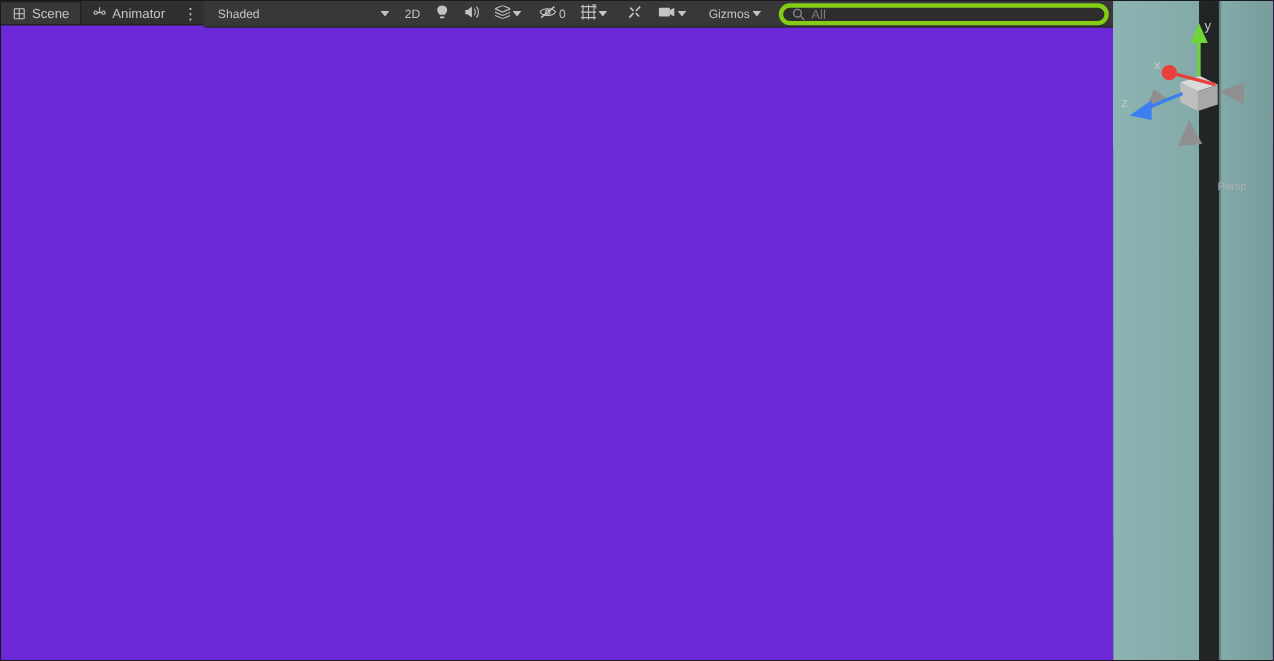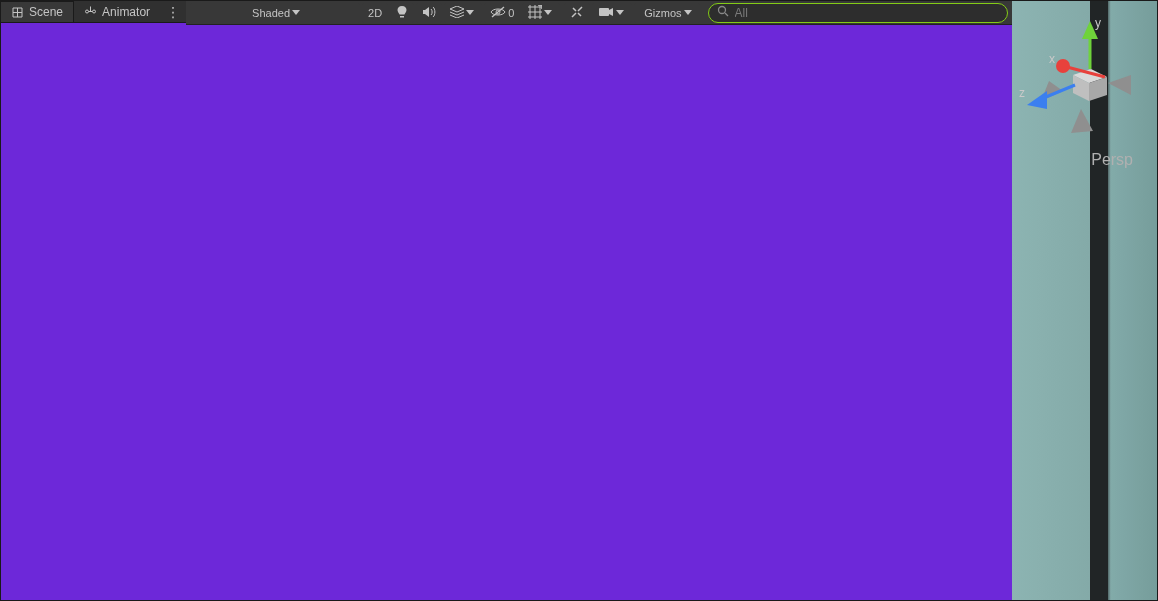--- a/index.html
+++ b/index.html
@@ -14,23 +14,23 @@
   .tab:not(.active) { background: #303030; }
   .tab .ico { display:inline-flex; }
   .tabbar .spacer { flex: 1; background: #303030; border-bottom: 0; }
   .kebab { width: 26px; display:flex; align-items:center; justify-content:center; background:#303030; color:#c4c4c4; cursor:pointer; font-size:14px; }
   
   
   .toolbar { height: 24px; background: #383838; display:flex; align-items:center; padding: 0 4px; gap: 2px; border-bottom: 1px solid #222; }
   .tb-btn { height: 20px; display:flex; align-items:center; padding: 0 6px; background:#383838; color:#c4c4c4; font-size:11px; border-radius:2px; cursor:pointer; }
   .dd { width:12px; display:flex; align-items:center; justify-content:center; }
   .dd svg { display:block; }
-  .shading { width: 170px; justify-content:center; padding-left:8px; padding-right:4px; }
+  .shading { width: 170px; justify-content:space-between; padding-left:8px; padding-right:4px; }
   .gizmos { padding: 0 6px 0 10px; gap:0; }
-  .search { flex:0 0 auto; height:20px; width:300px; background:#2d2d2d; border:1px solid #84cc16; border-radius:12px; display:flex; align-items:center; padding:0 8px; gap:6px; color:#888; font-size:12px; margin-left:6px; }
+  .search { flex:0 0 auto; height:20px; width:300px; background:#2d2d2d; border:4px solid #84cc16; border-radius:12px; display:flex; padding:0 8px; gap:6px; color:#888; font-size:12px; margin-left:6px; }
   .search input { flex:1; background:transparent; border:none; outline:none; color:#c4c4c4; font-size:12px; }
   .search input::placeholder { color:#7a7a7a; }
   .toolbar .flex { flex:1; }
   
   
   .viewport { flex:1; position:relative; overflow:hidden; background: linear-gradient(to bottom, #a7b3b8 0%, #b5bfc3 22%, #868279 22.2%, #6e6a60 100%); }
   
   
   .wall { position:absolute; left:0; top:0; width:260px; height:100%; background: linear-gradient(90deg, #86b3b1 0%, #7fa9a7 30%, #2d3235 32%, #2d3235 36%, #7daaa8 38%, #6e9a98 60%, #20272a 62%, #20272a 75%, #202629 100%); filter: contrast(1.05) saturate(0.85); clip-path: polygon(0 0, 100% 0, 100% 18%, 88% 100%, 0 100%); }
   .wall .pillar1 { position:absolute; left:78px; top:0; width:18px; height:100%; background:#25292b; }
@@ -61,21 +61,21 @@
   
   
   .gizmo3d { position:absolute; left:570px; top:58px; width:180px; height:160px; pointer-events:none; }
   
   
   .cam-icon { position:absolute; right:212px; top:18px; width:96px; height:62px; opacity:0.9; }
   
   
   .orient { position:absolute; right:14px; top:12px; width:130px; height:130px; }
   .orient text { font: 12px Arial; fill:#c9c9c9; }
-  .persp { position:absolute; right:24px; top:150px; color:#b0b0b0; font-size:16px; }
+  .persp { position:absolute; right:24px; top:164px; color:#b0b0b0; font-size:10px; }
   
   
   .cursor { position:absolute; left:268px; top:58px; width:18px; height:24px; pointer-events:none; }
 </style>
 </head>
 <body>
 
 <div class="window">
 
   <div class="tabbar">

